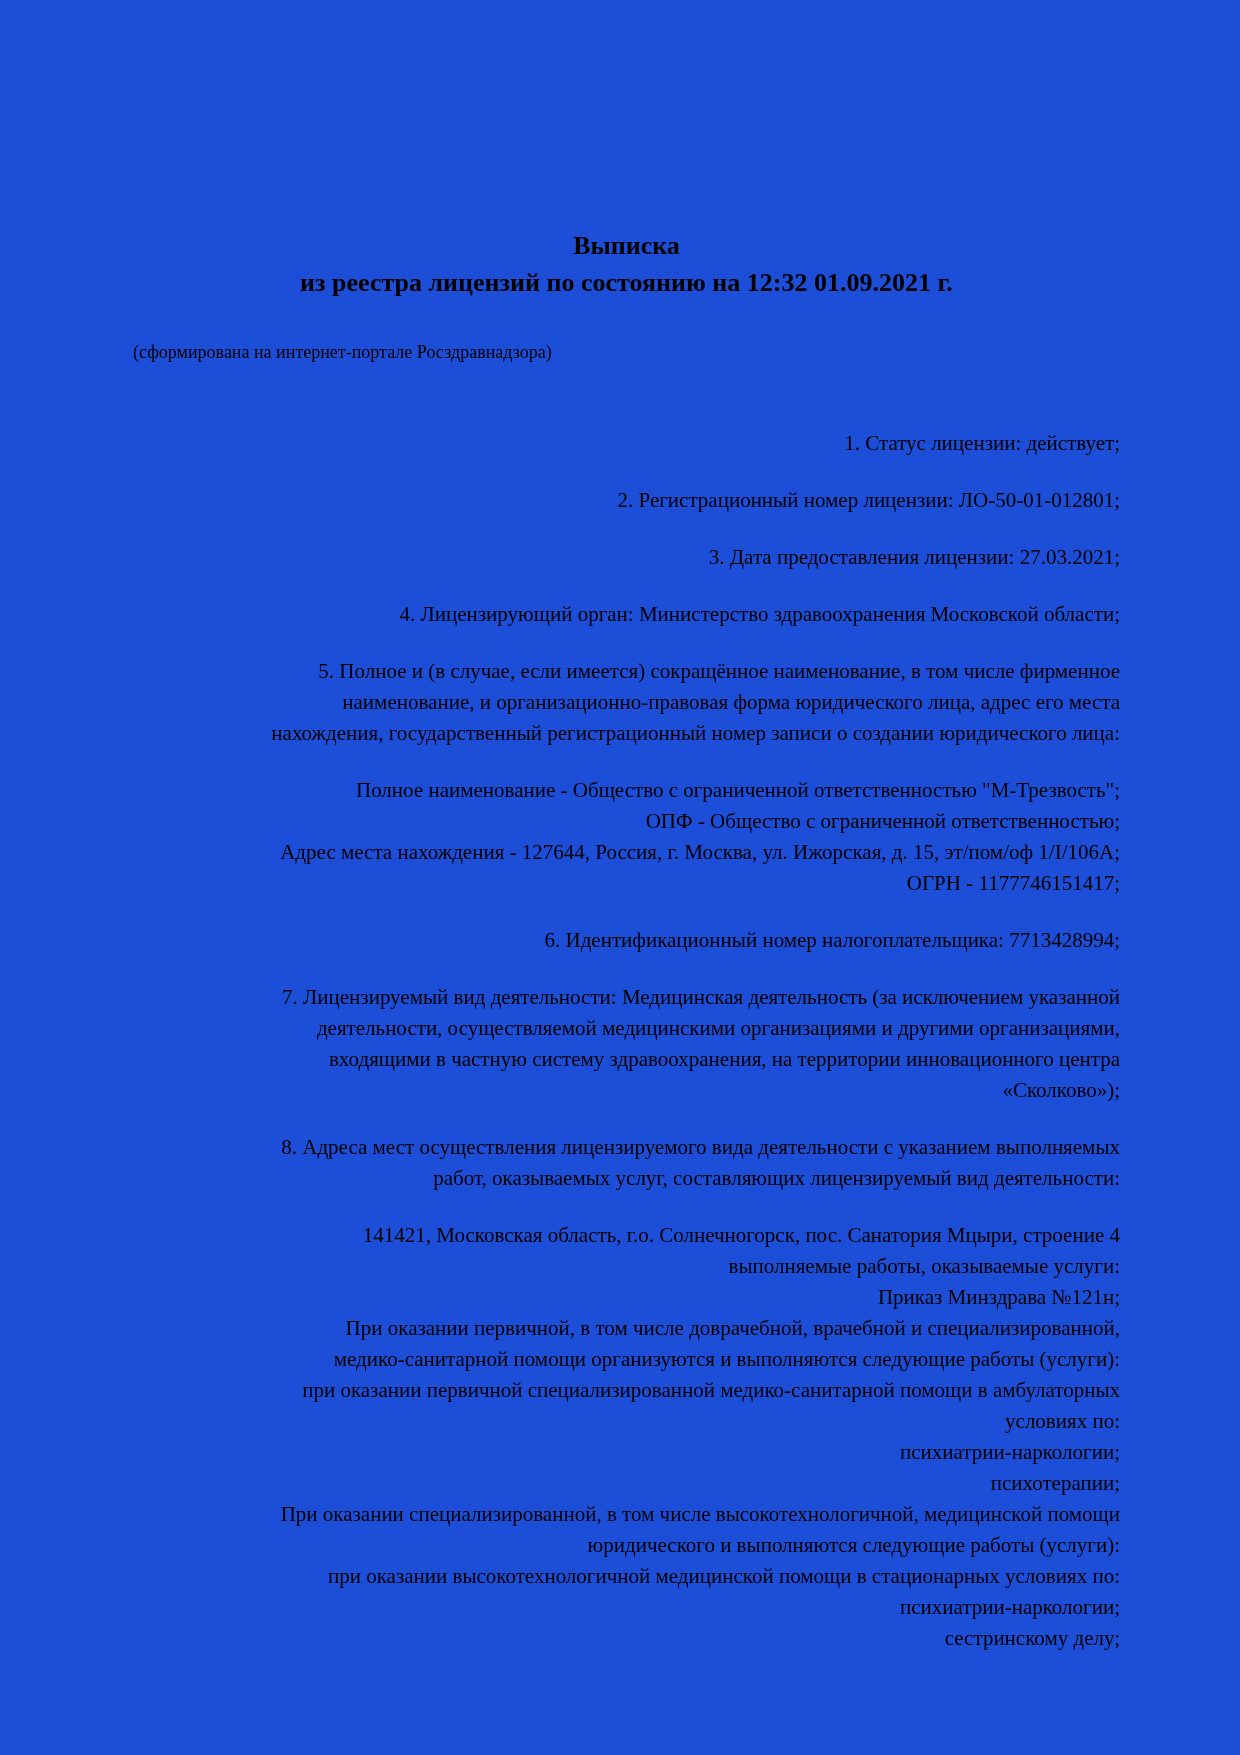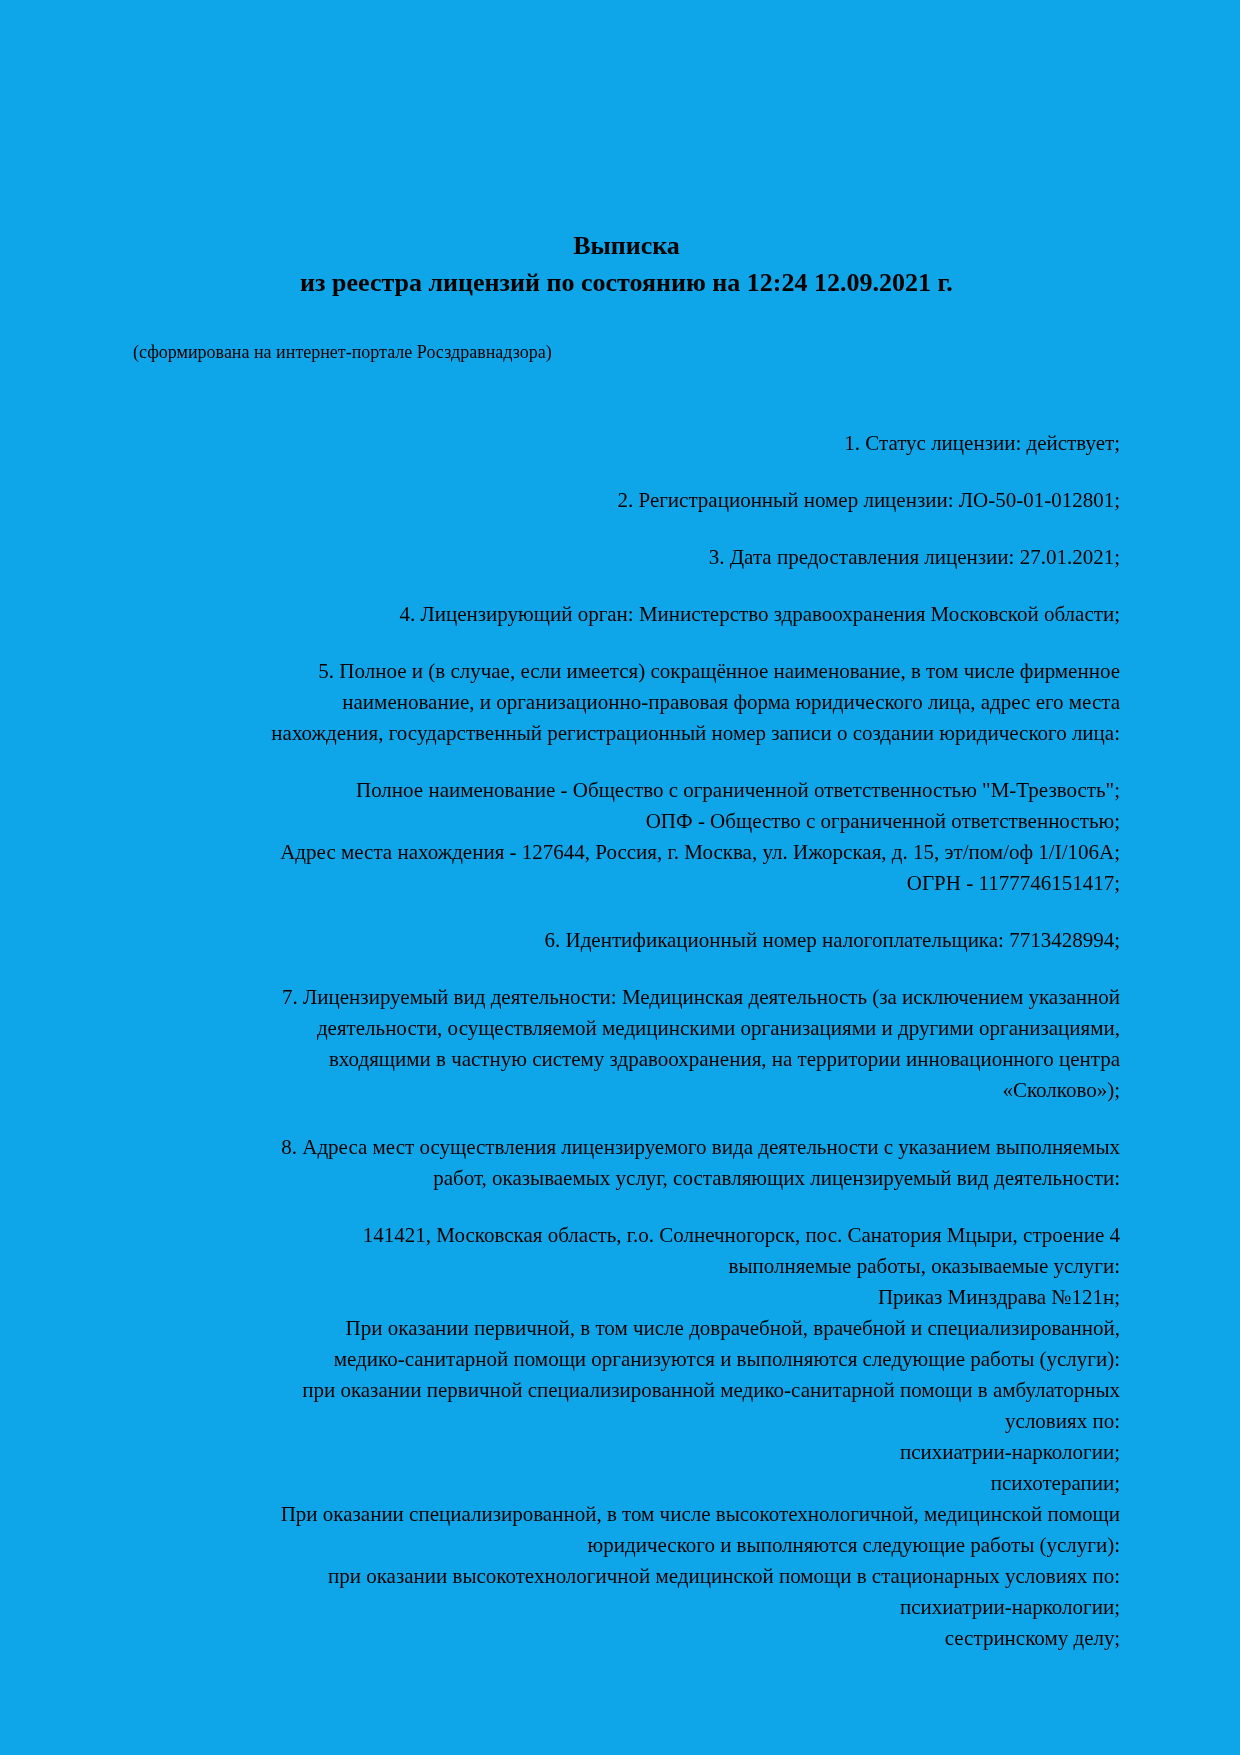--- a/index.html
+++ b/index.html
@@ -5,21 +5,21 @@
   html, body {
     margin: 0;
     padding: 0;
     background: #ffffff;
   }
   .page {
     position: relative;
     width: 1240px;
     height: 1755px;
     margin: 0 auto;
-    background: #0ea5e9;
+    background: #1d4ed8;
     color: #000000;
     font-family: "Liberation Serif", "DejaVu Serif", serif;
     overflow: hidden;
     box-sizing: border-box;
     padding: 228px 120px 12px 133px;
   }
   .doc-title {
     text-align: center;
     font-weight: bold;
     font-size: 26px;
@@ -47,31 +47,31 @@
   .line {
     white-space: pre;
     line-height: 31px;
   }
 </style>
 </head>
 <body>
 
 <div class="page">
   <div class="doc-title">Выписка</div>
-  <div class="doc-subtitle">из реестра лицензий по состоянию на 12:24 12.09.2021 г.</div>
+  <div class="doc-subtitle">из реестра лицензий по состоянию на 12:32 01.09.2021 г.</div>
   <div class="doc-note">(сформирована на интернет-портале Росздравнадзора)</div>
   <div class="doc-body">
       <div class="para">
         <div class="line">1. Статус лицензии: действует;</div>
       </div>
       <div class="para">
         <div class="line">2. Регистрационный номер лицензии: ЛО-50-01-012801;</div>
       </div>
       <div class="para">
-        <div class="line">3. Дата предоставления лицензии: 27.01.2021;</div>
+        <div class="line">3. Дата предоставления лицензии: 27.03.2021;</div>
       </div>
       <div class="para">
         <div class="line">4. Лицензирующий орган: Министерство здравоохранения Московской области;</div>
       </div>
       <div class="para">
         <div class="line">5. Полное и (в случае, если имеется) сокращённое наименование, в том числе фирменное</div>
         <div class="line">наименование, и организационно-правовая форма юридического лица, адрес его места</div>
         <div class="line">нахождения, государственный регистрационный номер записи о создании юридического лица:</div>
       </div>
       <div class="para">

